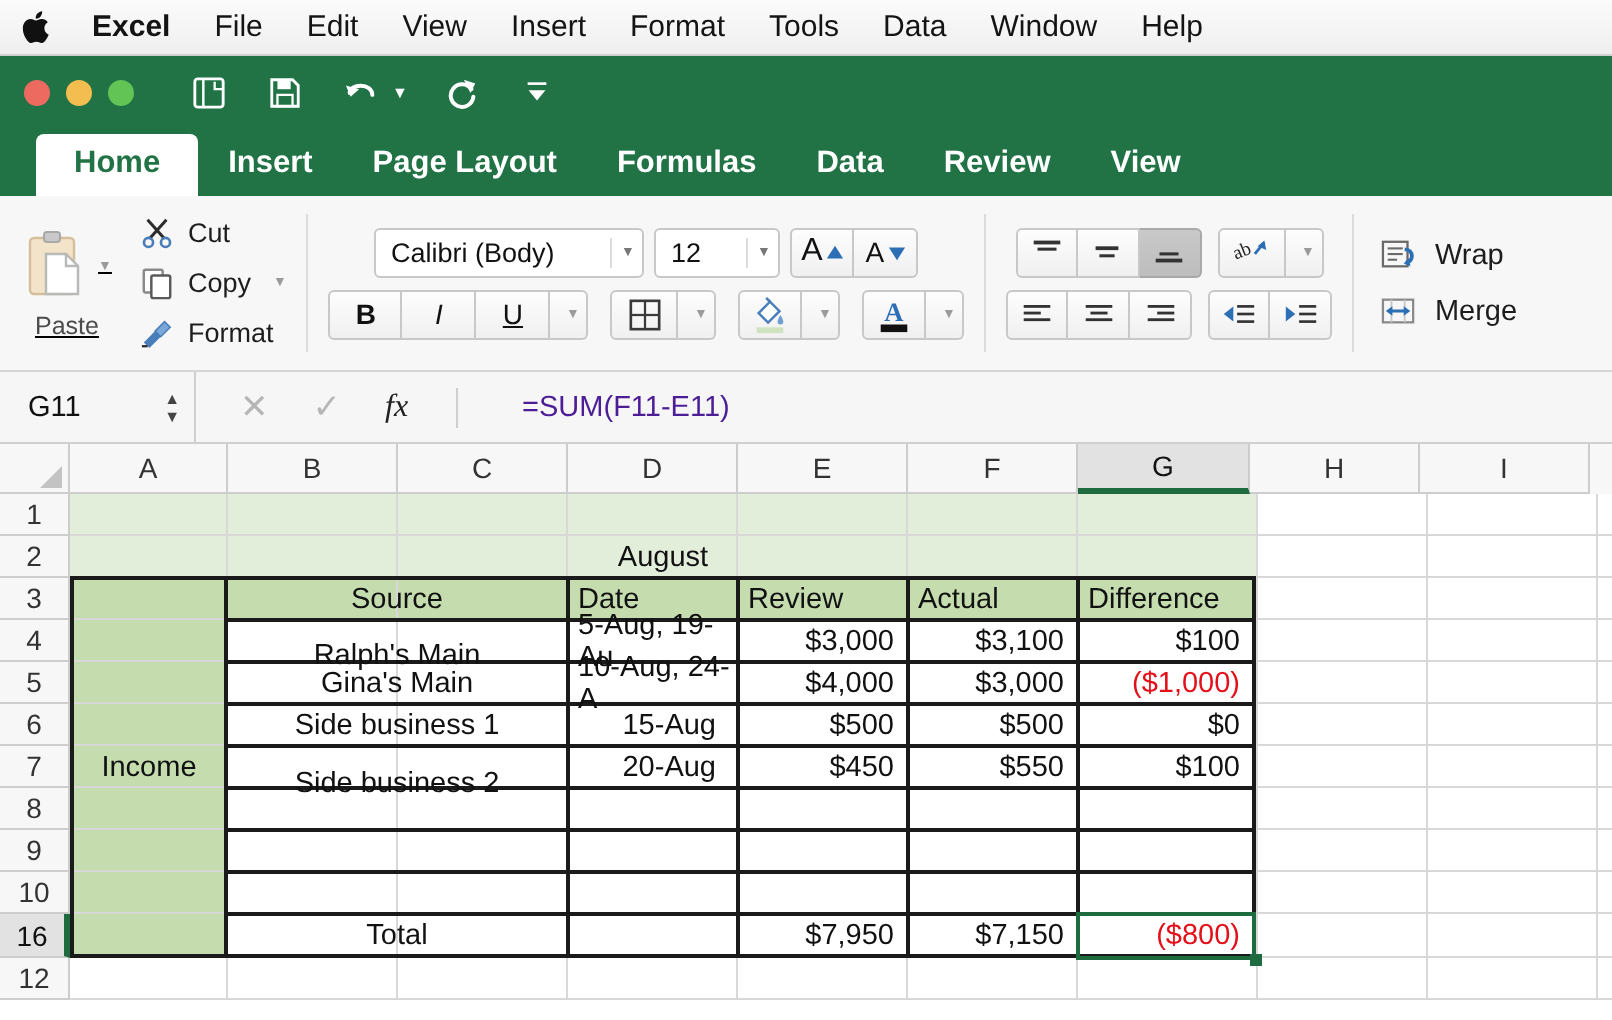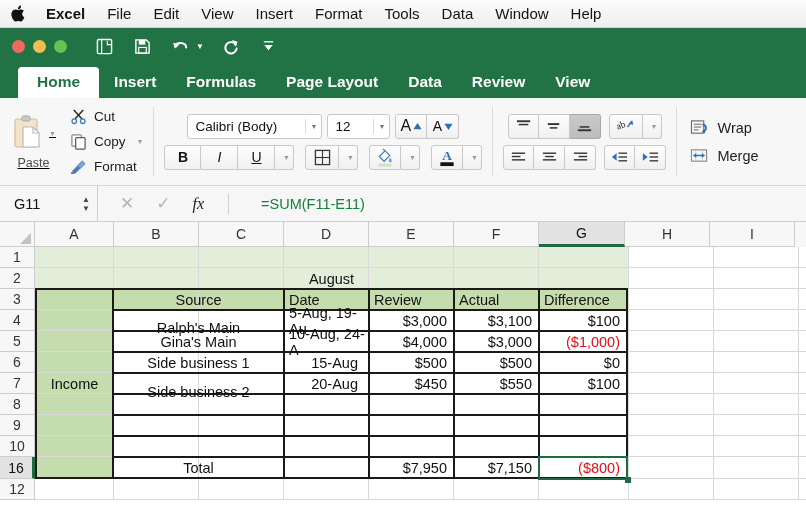--- a/index.html
+++ b/index.html
@@ -111,21 +111,21 @@
     width: 98px; height: 100%; background: #f6f6f6;
     display: flex; align-items: center; justify-content: space-between;
     padding: 0 7px 0 14px; border-right: 1px solid #cfcfcf;
   }
   .namebox-val { font-size: 14.5px; color: #111; }
   .spinner { display: flex; flex-direction: column; gap: 2px; color: #444; font-size: 8px; line-height: 7px; }
   .fb-icons { display: flex; align-items: center; gap: 22px; padding: 0 18px 0 22px; }
   .fb-ic { font-size: 17px; color: #b6b6b6; cursor: pointer; }
   .fb-fx { font-size: 16px; color: #222; font-style: italic; font-family: "Liberation Serif", serif; cursor: pointer; }
   .fb-divider { width:1px; height:20px; background:#cfcfcf; margin-left:2px; }
-  .fb-input { flex: 1; font-size: 14.5px; color: #15803d; padding-left: 14px; }
+  .fb-input { flex: 1; font-size: 14.5px; color: #4c1d95; padding-left: 14px; }
 
   
   .gridwrap { position: relative; width: 806px; height: 284px; background: #fff; overflow: hidden; }
   .colhdr { display: flex; height: 25px; background: #f7f7f7; }
   .corner {
     width: 35px; height: 25px; background: #f7f7f7;
     border-right: 1px solid #cdcdcd; border-bottom: 1px solid #cdcdcd; position: relative;
   }
   .corner::after {
     content:""; position:absolute; right:3px; bottom:2px;
@@ -225,22 +225,22 @@
             <line x1="3" y1="3" x2="13" y2="3" stroke="#fff" stroke-width="1.4"></line>
             <path d="M3.5 6.5 L12.5 6.5 L8 12 Z" fill="#fff"></path>
           </svg>
       </div>
     </div>
   </div>
 
   <div class="tabbar">
     <div class="tab active">Home</div>
     <div class="tab">Insert</div>
+    <div class="tab">Page Layout</div>
     <div class="tab">Formulas</div>
-    <div class="tab">Page Layout</div>
     <div class="tab">Data</div>
     <div class="tab">Review</div>
     <div class="tab">View</div>
   </div>
 
   <div class="ribbon">
 
     <div class="rgroup paste-group">
       <div class="paste-row">
         <svg width="34" height="40" viewBox="0 0 34 40">

